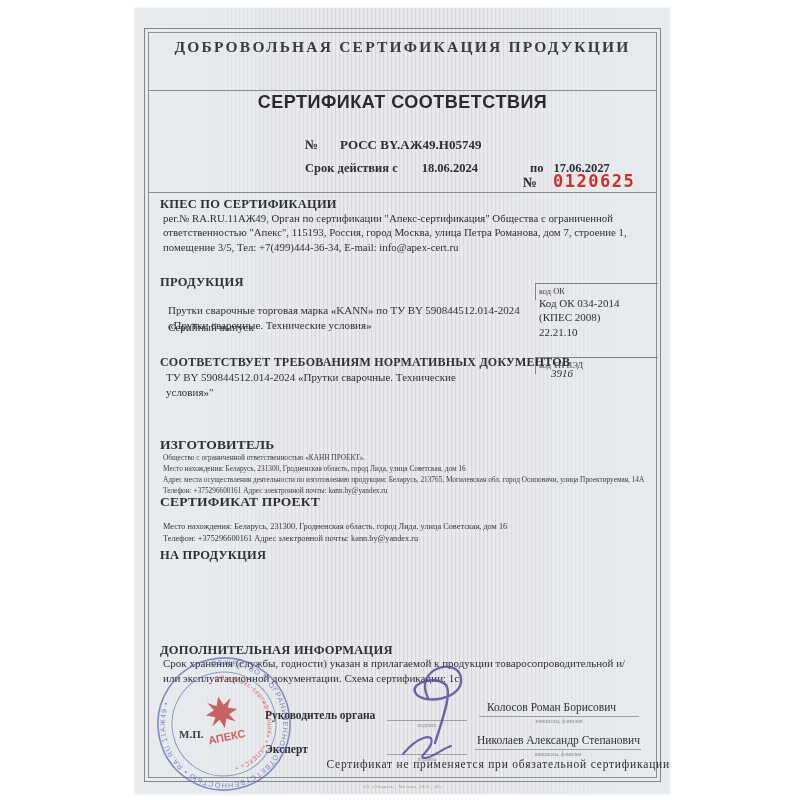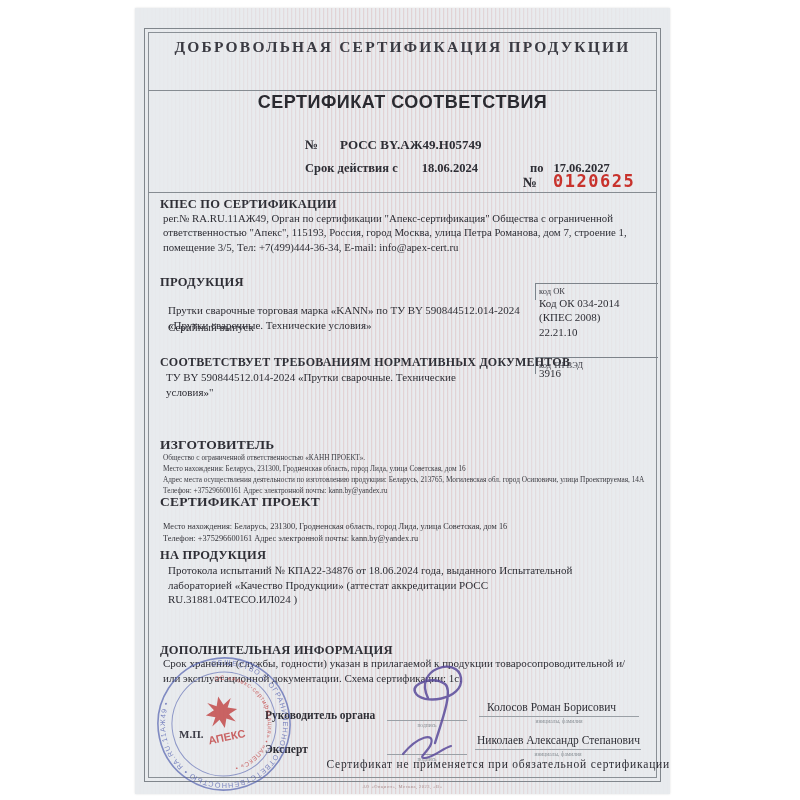--- a/index.html
+++ b/index.html
@@ -85,35 +85,34 @@
       <div class="cl">Код ОК 034-2014</div>
       <div class="cl">(КПЕС 2008)</div>
       <div class="cl">22.21.10</div>
     </div>
 
     <div class="abs sec-title" style="left:25px;top:347px;font-size:12px;">СООТВЕТСТВУЕТ ТРЕБОВАНИЯМ НОРМАТИВНЫХ ДОКУМЕНТОВ</div>
     <div class="abs sec-body" style="left:31px;top:362px;width:332px;font-size:11px;">ТУ BY 590844512.014-2024  «Прутки сварочные. Технические условия»"</div>
 
     <div class="codebox" style="top:349px;height:46px;">
       <div class="lbl">код ТН ВЭД</div>
-      <div class="cl" style="margin-top:-4px;padding-left:0;">3916</div>
+      <div class="cl" style="margin-top:-4px;padding-left:12px;font-style:italic;">3916</div>
     </div>
 
     <div class="abs sec-title" style="left:25px;top:429px;font-size:13.5px;">ИЗГОТОВИТЕЛЬ</div>
     <div class="abs tiny" style="left:28px;top:445px;">Общество с ограниченной ответственностью «КАНН ПРОЕКТ».</div>
     <div class="abs tiny" style="left:28px;top:456px;">Место нахождения: Беларусь, 231300, Гродненская область, город Лида, улица Советская, дом 16</div>
     <div class="abs tiny" style="left:28px;top:467px;">Адрес места осуществления деятельности по изготовлению продукции: Беларусь, 213765, Могилевская обл. город Осиповичи, улица Проектируемая, 14А</div>
     <div class="abs tiny" style="left:28px;top:478px;">Телефон: +375296600161 Адрес электронной почты: kann.by@yandex.ru</div>
 
     <div class="abs sec-title" style="left:25px;top:486px;font-size:13.5px;">СЕРТИФИКАТ ПРОЕКТ</div>
     <div class="abs small" style="left:28px;top:513px;">Место нахождения: Беларусь, 231300, Гродненская область, город Лида, улица Советская, дом 16</div>
     <div class="abs small" style="left:28px;top:525px;">Телефон: +375296600161 Адрес электронной почты: kann.by@yandex.ru</div>
 
     <div class="abs sec-title" style="left:25px;top:540px;">НА ПРОДУКЦИЯ</div>
-    <div class="abs sec-body" style="left:33px;top:555px;width:432px;font-size:11px;">Протокола испытаний № КПА22-34876 от 18.06.2024 года, выданного Испытательной лабораторией «Качество Продукции» (аттестат аккредитации РОСС RU.31881.04ТЕСО.ИЛ024 )</div>
 
     <div class="abs sec-title" style="left:25px;top:635px;">ДОПОЛНИТЕЛЬНАЯ ИНФОРМАЦИЯ</div>
     <div class="abs sec-body" style="left:28px;top:648px;width:478px;font-size:11px;">Срок хранения (службы, годности) указан в прилагаемой к продукции товаросопроводительной и/или эксплуатационной документации. Схема сертификации: 1с.</div>
 
     <svg class="stamp" viewBox="0 0 162 160">
       <defs>
         <path id="ringOuter" d="M81,21 a59,59 0 1,1 -0.01,0"></path>
         <path id="ringInner" d="M81,36 a44,44 0 1,1 -0.01,0"></path>
       </defs>
       <circle cx="81" cy="80" r="66" fill="none" stroke="#4f5dae" stroke-width="1.6" opacity="0.75"></circle>

